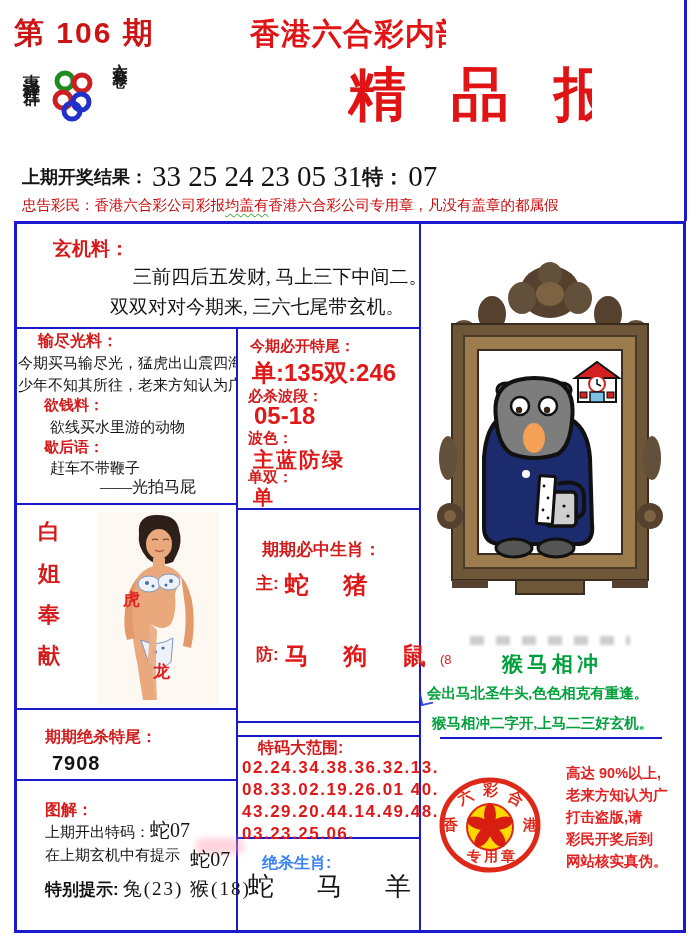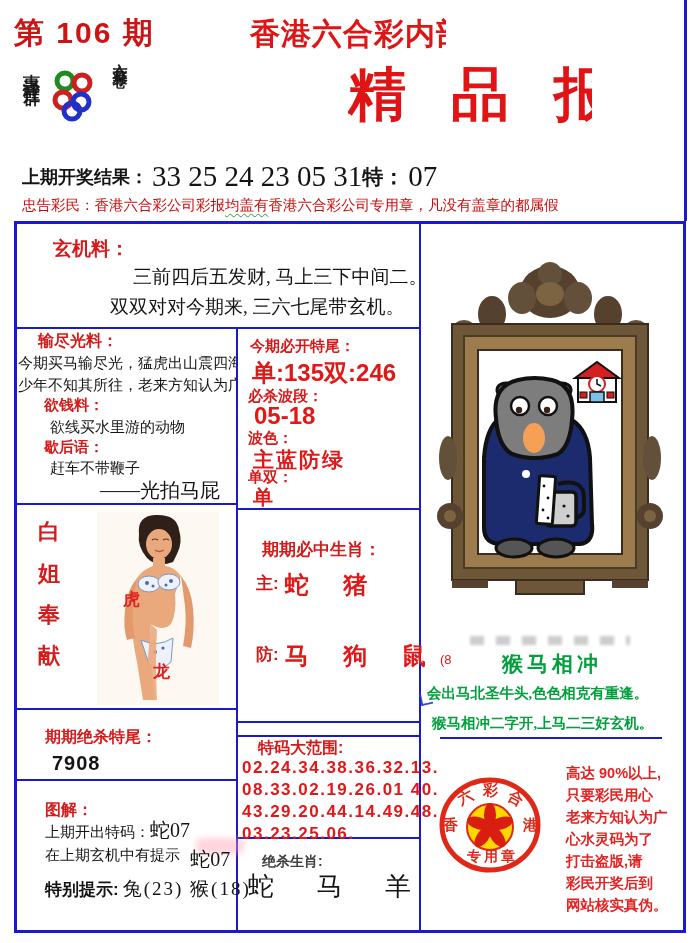--- a/index.html
+++ b/index.html
@@ -39,21 +39,21 @@
   #xj-label{left:53px;top:236px;font-size:19px;}
   #xj-l1{left:133px;top:264px;font-size:19px;}
   #xj-l2{left:110px;top:294px;font-size:19px;}
   #sj-label{left:38px;top:331px;font-size:16px;}
   #sj-l1{left:18px;top:354px;font-size:15px;width:218px;}
   #sj-l2{left:18px;top:376px;font-size:15px;width:218px;}
   #yq-label{left:44px;top:396px;font-size:15px;}
   #yq-text{left:50px;top:418px;font-size:15px;}
   #xh-label{left:44px;top:438px;font-size:15px;}
   #xh-text{left:50px;top:459px;font-size:15px;}
-  #xh-ans{left:100px;top:477px;font-size:20px;}
+  #xh-ans{left:100px;top:477px;font-size:16px;}
   .bj-char{left:38px;font-size:22px;font-weight:bold;color:#d41a1a;font-family:"Liberation Sans",sans-serif;}
   #photo{left:97px;top:512px;width:122px;height:193px;}
   .photo-ch{position:absolute;color:#e02020;font-size:17px;font-weight:bold;font-family:"Liberation Serif",serif;}
   #js-label{left:45px;top:727px;font-size:16px;}
   #js-value{left:52px;top:752px;font-size:20px;font-weight:bold;letter-spacing:1px;font-family:"Liberation Sans",sans-serif;}
   #tj-label{left:45px;top:800px;font-size:16px;}
   #tj-l1{left:45px;top:817px;font-size:15px;}
   #tj-l1 .big, #tj-l2 .big{font-size:20px;font-family:"Liberation Serif",serif;}
   #tj-l2{left:45px;top:840px;font-size:15px;}
   #tj-l2 .big{position:relative;top:6px;left:6px;}
@@ -70,21 +70,21 @@
   #bk-dx-label{left:248px;top:468px;font-size:15px;}
   #bk-dx{left:253px;top:484px;font-size:20px;}
   #sx-label{left:262px;top:538px;font-size:17px;text-align:center;}
   #sx-zhu{left:256px;top:569px;}
   #sx-fang{left:256px;top:612px;margin-top:28px;}
   .sx-lbl{font-size:17px;font-weight:bold;color:#d41a1a;font-family:"Liberation Sans",sans-serif;vertical-align:4px;}
   .sx-val{font-size:24px;font-weight:bold;color:#e01818;font-family:"Liberation Sans",sans-serif;letter-spacing:14px;margin-left:6px;}
   .sx-suffix{font-size:13px;color:#e01818;font-family:"Liberation Sans",sans-serif;}
   #dfw-label{left:258px;top:738px;font-size:16px;}
   .dfw-line{left:242px;font-size:17px;font-weight:bold;color:#e01818;font-family:"Liberation Sans",sans-serif;letter-spacing:1.5px;white-space:nowrap;}
-  #jsx-label{left:262px;top:853px;font-size:14px;color:#404040;}
+  #jsx-label{left:262px;top:853px;font-size:16px;color:#3b82f6;}
   #jsx-value{left:248px;top:869px;font-size:26px;color:#141414;letter-spacing:18px;font-family:"Liberation Serif",serif;}
   
   #frame{left:430px;top:258px;}
   #gray-smudge{left:470px;top:636px;width:160px;height:9px;background:repeating-linear-gradient(90deg,#9a9a9a 0 14px,#ffffff00 14px 26px);opacity:.5;filter:blur(1.5px);}
   #caption{left:420px;top:650px;width:264px;text-align:center;font-size:21px;letter-spacing:4px;}
   #gl1{left:427px;top:684px;font-size:14.5px;white-space:nowrap;}
   #gl2{left:432px;top:714px;font-size:14.5px;white-space:nowrap;}
   #bluemark{left:420px;top:692px;width:10px;height:11px;border-bottom:2px solid #2233dd;border-left:2px solid #2233dd;transform:rotate(-12deg);opacity:.9;}
   #seal{left:438px;top:776px;width:104px;height:98px;}
   .seal-ch{position:absolute;color:#e02818;font-weight:bold;font-family:"Liberation Sans",sans-serif;font-size:15px;}
@@ -308,19 +308,17 @@
   <span class="seal-ch" style="left:20px;top:12px;transform:rotate(-28deg);">六</span>
   <span class="seal-ch" style="left:45px;top:5px;">彩</span>
   <span class="seal-ch" style="left:70px;top:13px;transform:rotate(28deg);">合</span>
   <span class="seal-ch" style="left:5px;top:40px;">香</span>
   <span class="seal-ch" style="left:85px;top:40px;">港</span>
   <span class="seal-ch" style="left:29px;top:72px;letter-spacing:3px;font-size:14px;">专用章</span>
 </div>
 
 <div class="abs" id="acc">
   <div class="acc-line">高达 90%以上,</div>
-  <div class="acc-line">只要彩民用心</div>
   <div class="acc-line">老来方知认为广</div>
-  <div class="acc-line">心水灵码为了</div>
   <div class="acc-line">打击盗版,请</div>
   <div class="acc-line">彩民开奖后到</div>
   <div class="acc-line">网站核实真伪。</div>
 </div>
 
 </body></html>

